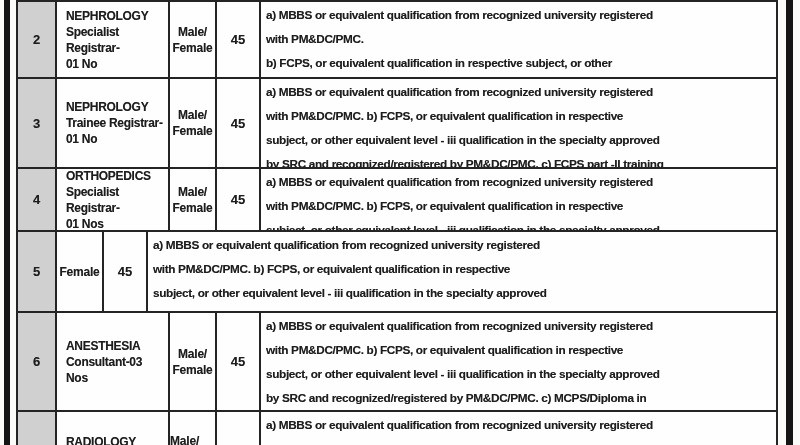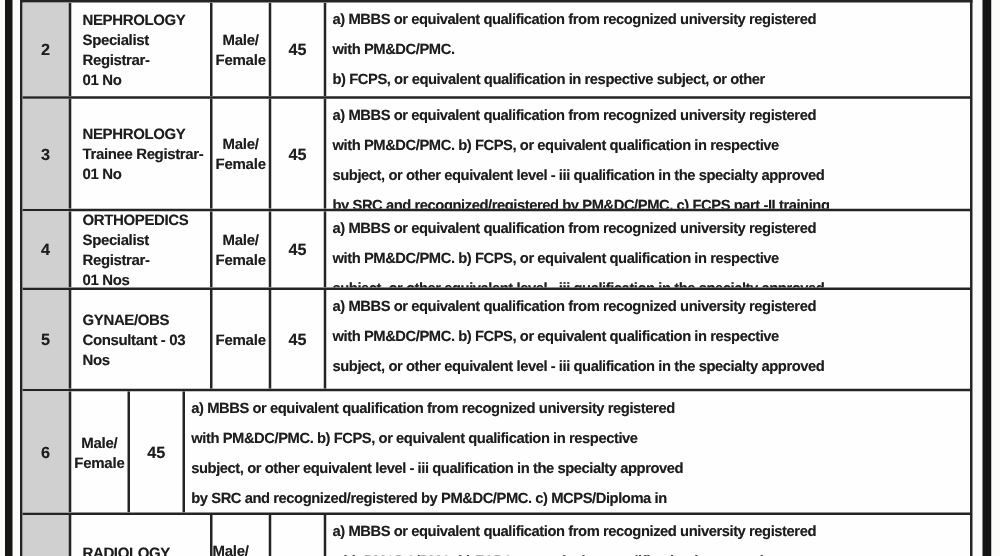--- a/index.html
+++ b/index.html
@@ -158,33 +158,33 @@
 Female</div>
       <div class="cell age">45</div>
       <div class="cell qual">a) MBBS or equivalent qualification from recognized university registered
 with PM&amp;DC/PMC. b) FCPS, or equivalent qualification in respective
 subject, or other equivalent level - iii qualification in the specialty approved
 by SRC and recognized/registered by PM&amp;DC/PMC.</div>
     </div>
 
     <div class="row r5">
       <div class="cell sno">5</div>
-      <div class="cell position">GYNAE/OBS
-Consultant - 03 Nos</div>
       <div class="cell gender">Female</div>
       <div class="cell age">45</div>
       <div class="cell qual">a) MBBS or equivalent qualification from recognized university registered
 with PM&amp;DC/PMC. b) FCPS, or equivalent qualification in respective
 subject, or other equivalent level - iii qualification in the specialty approved
 by SRC and recognized/registered by PM&amp;DC/PMC. c) 1 (One) year relevant
 experience after Post graduation.</div>
     </div>
 
     <div class="row r6">
       <div class="cell sno">6</div>
+      <div class="cell position">ANESTHESIA
+Consultant-03 Nos</div>
       <div class="cell gender">Male/
 Female</div>
       <div class="cell age">45</div>
       <div class="cell qual">a) MBBS or equivalent qualification from recognized university registered
 with PM&amp;DC/PMC. b) FCPS, or equivalent qualification in respective
 subject, or other equivalent level - iii qualification in the specialty approved
 by SRC and recognized/registered by PM&amp;DC/PMC. c) MCPS/Diploma in
 Anesthesia from University/Institute registered/recognized with
 PM&amp;DC/PMC.</div>
     </div>

